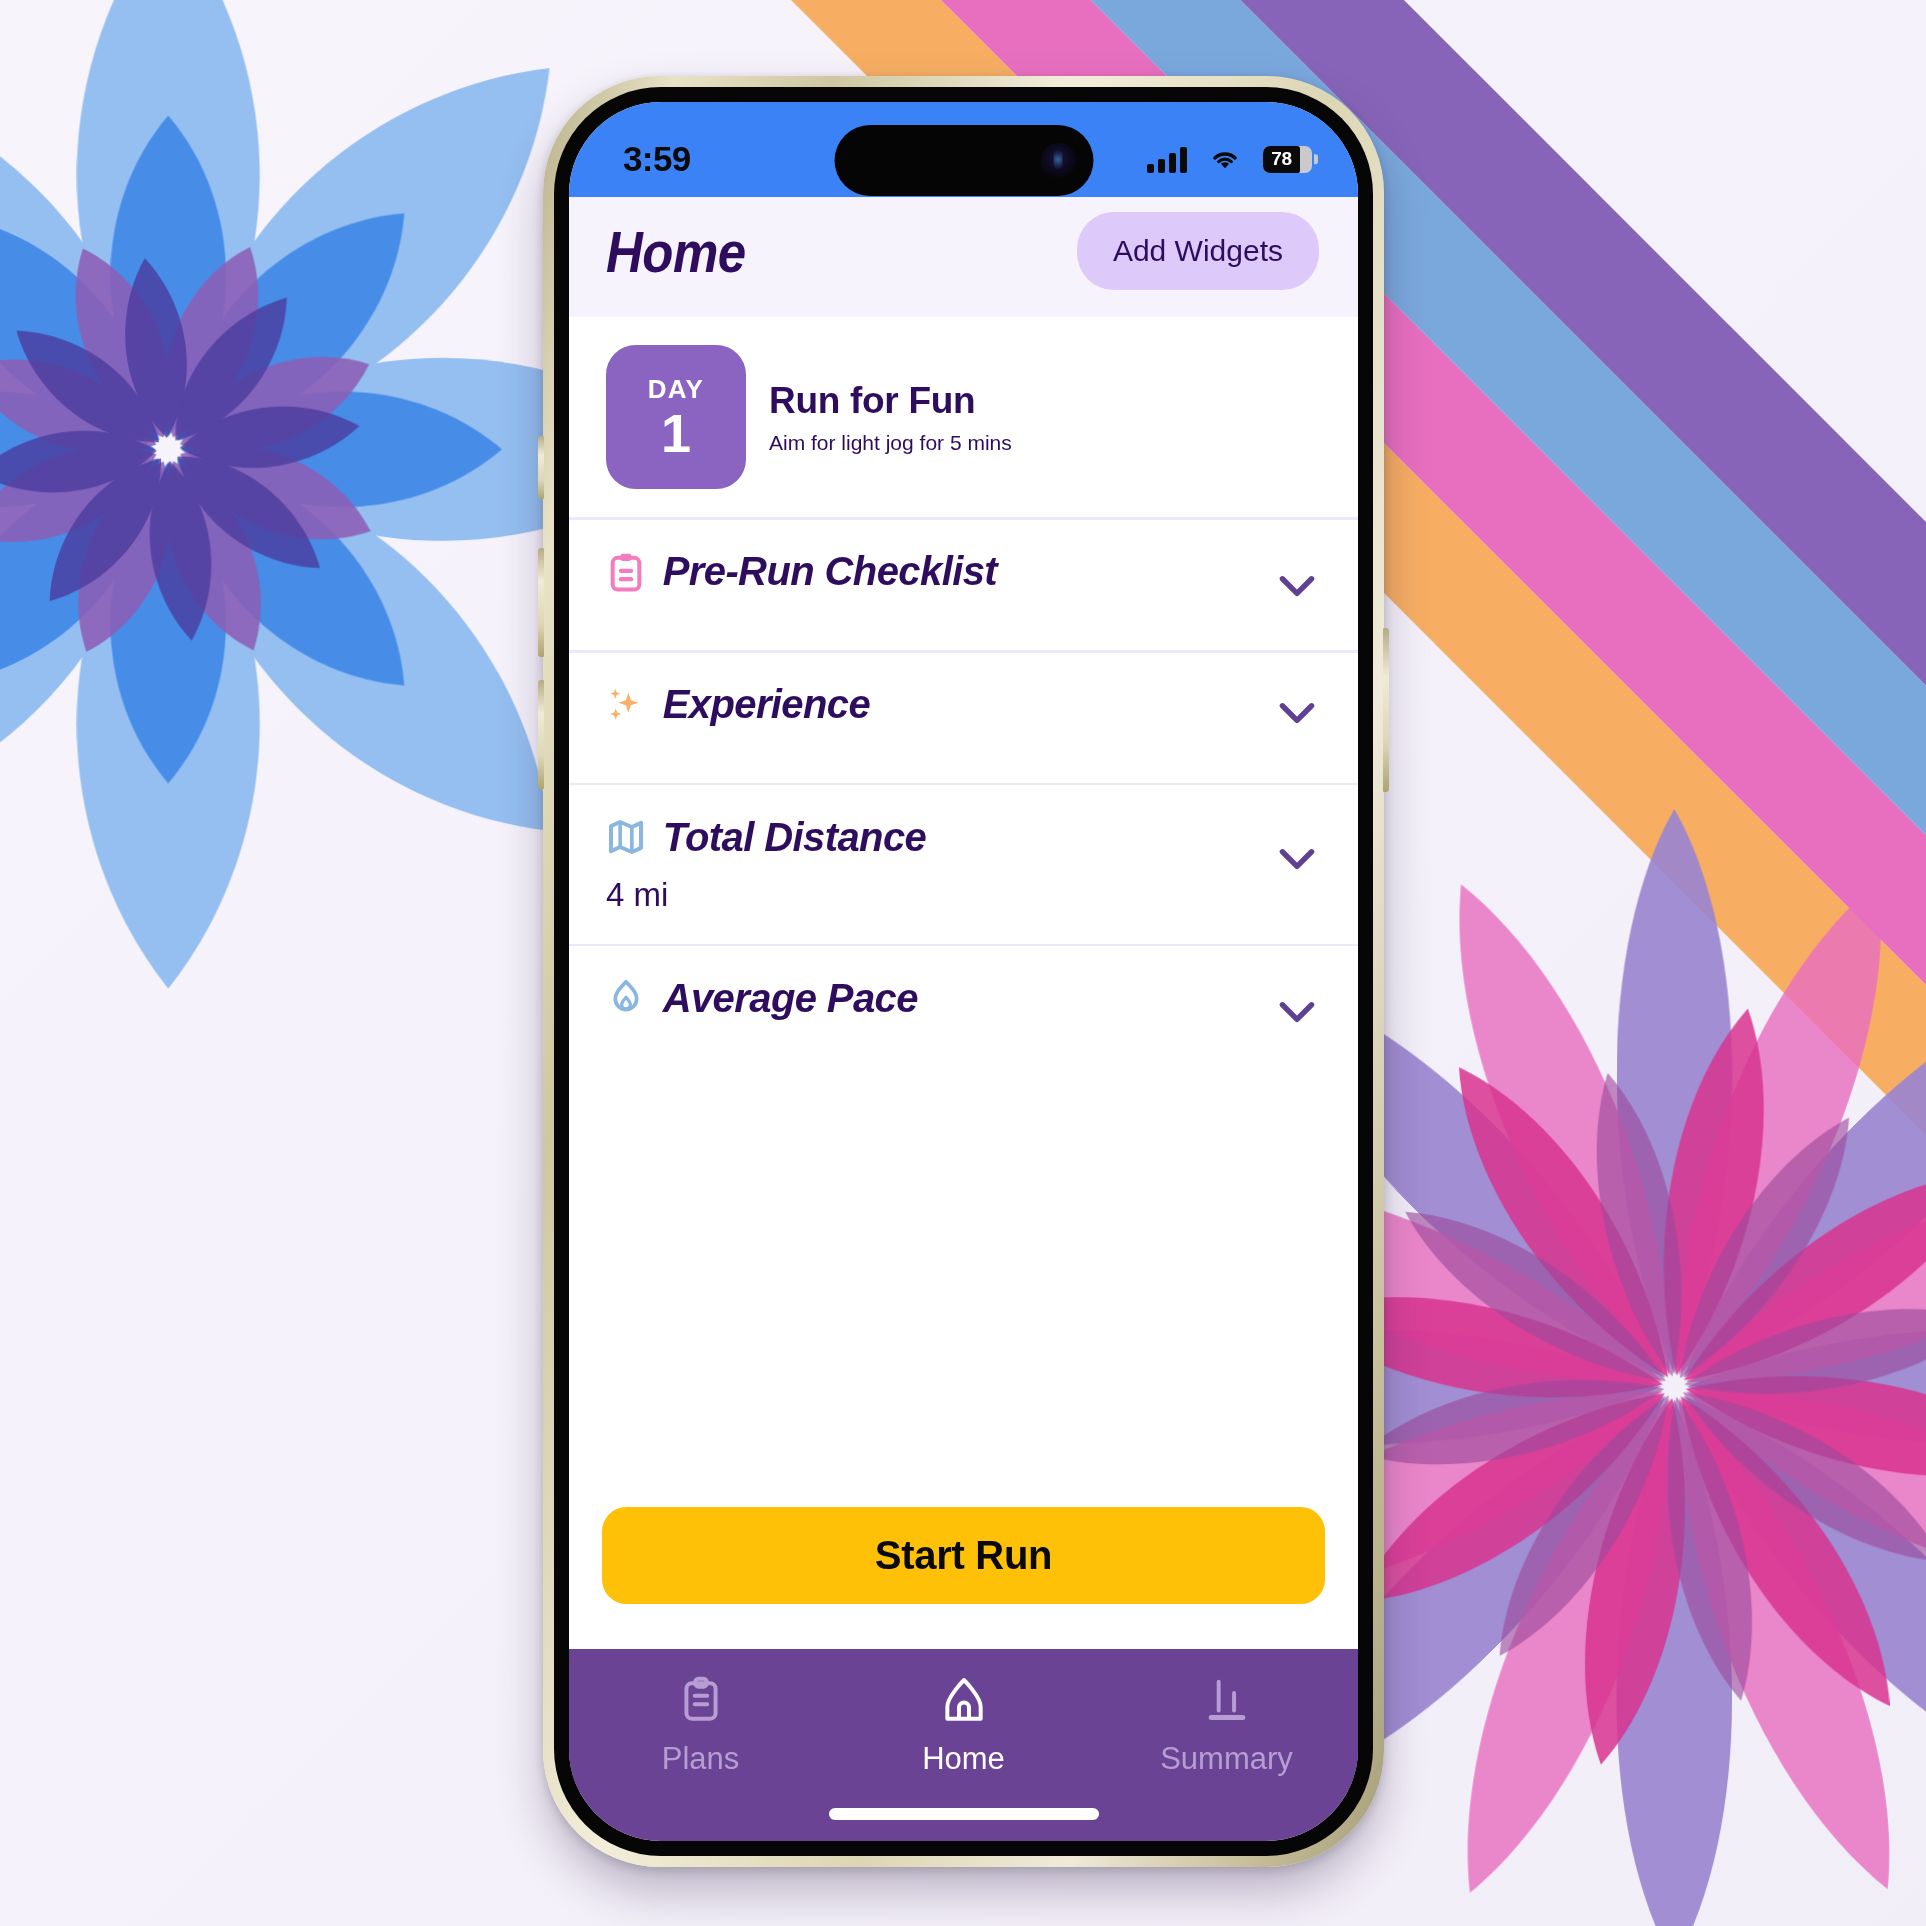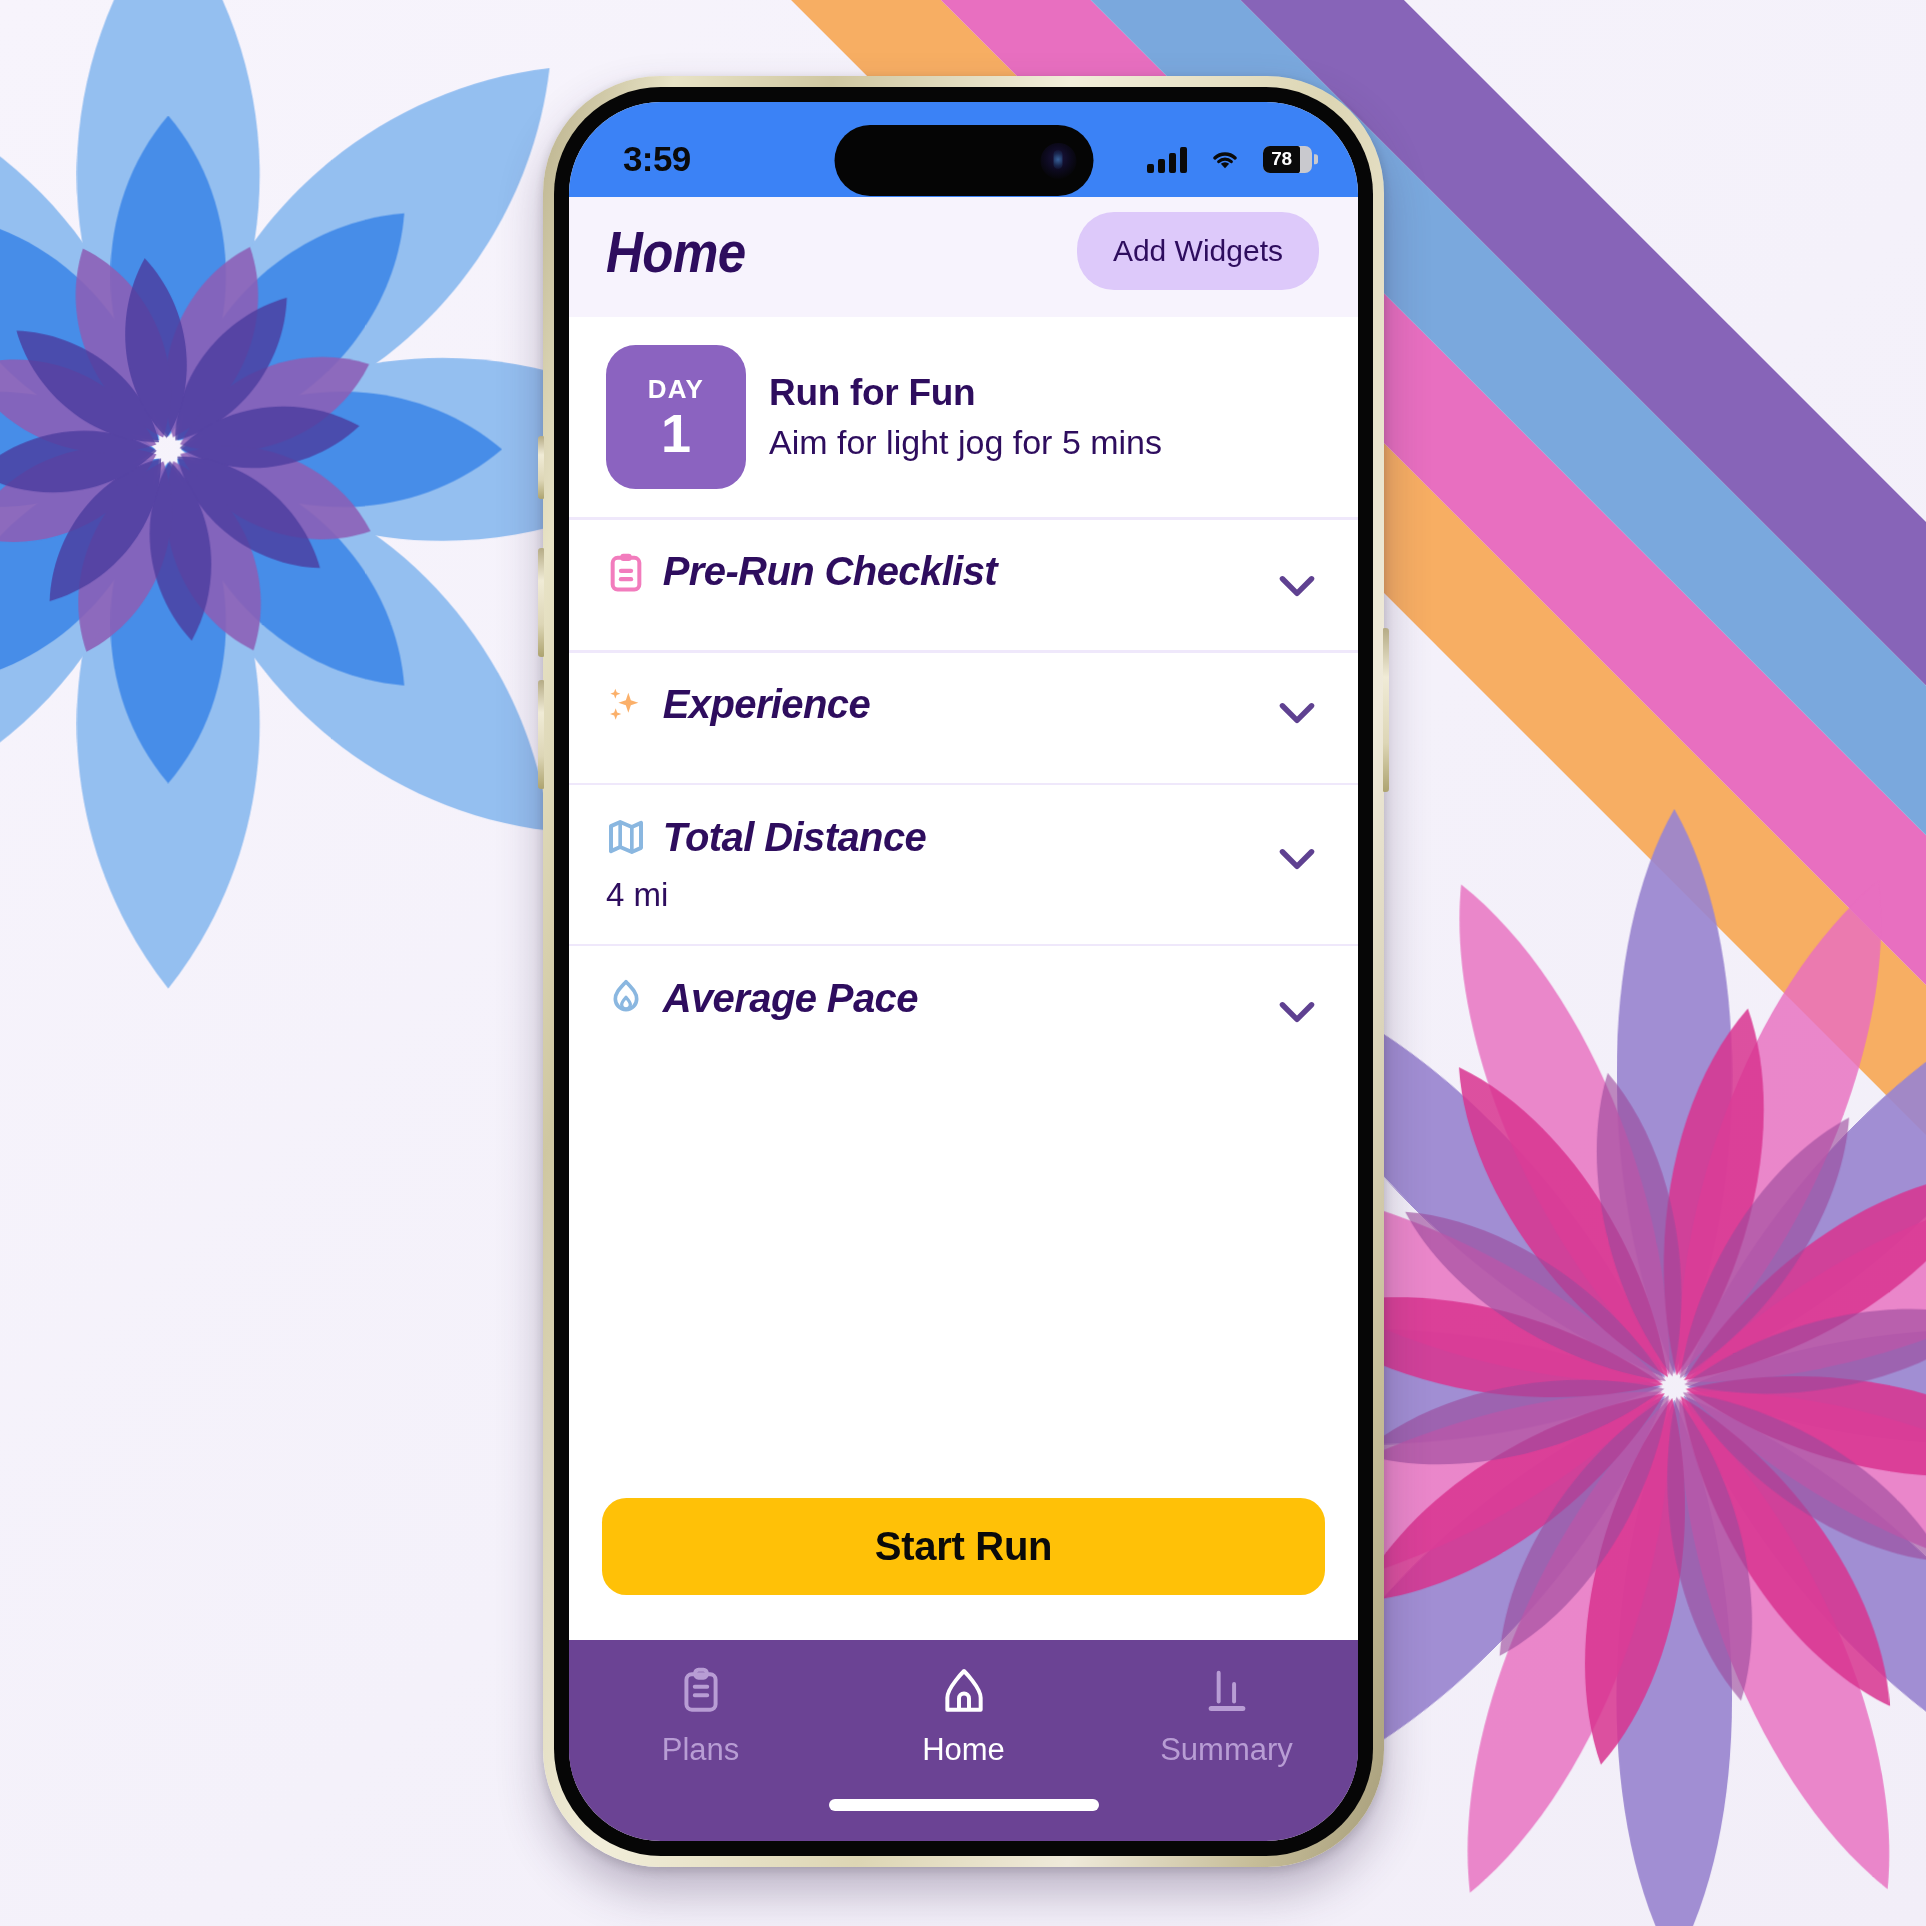--- a/index.html
+++ b/index.html
@@ -187,21 +187,21 @@
     color: #ffffff; font-size: 54px; font-weight: 700; line-height: 1.05;
     font-family: "Liberation Sans Narrow", "Liberation Sans", sans-serif;
   }
   .day-text { display: flex; flex-direction: column; gap: 9px; }
   .day-title {
     font-size: 37px; font-weight: 800; color: #2e0d5e;
     font-family: "Liberation Sans Narrow", "Liberation Sans", sans-serif;
     letter-spacing: -0.3px;
   }
   .day-sub {
-    font-size: 34px; color: #2e0d5e;
+    font-size: 21px; color: #2e0d5e;
     font-family: "Liberation Sans Narrow", "Liberation Sans", sans-serif;
   }
 
   .divider { height: 2.6px; background: #efe8fb; }
 
   
   .srow {
     position: relative;
     padding: 29.5px 37px 29.5px 37px;
     min-height: 71px;
@@ -265,21 +265,21 @@
   .tab.active svg { stroke: #ffffff; }
   .tab.active .tab-label { color: #ffffff; }
   .home-indicator {
     margin: 16.7px auto 6.4px;
     width: 270px; height: 11.6px;
     background: #ffffff; border-radius: 6.4px;
   }
   .tabbar-wrap {
     flex: 0 0 auto;
     background: #6b4394;
-    padding-bottom: 24px;
+    padding-bottom: 15px;
   }
 </style>
 </head>
 <body>
 
 <div id="wallpaper">
   <svg width="1926" height="1926" viewBox="0 0 3000 3000">
     <defs>
       <linearGradient id="bgGrad" x1="0" y1="0" x2="1" y2="1">
         <stop offset="0%" stop-color="#f7f4fc"></stop>

